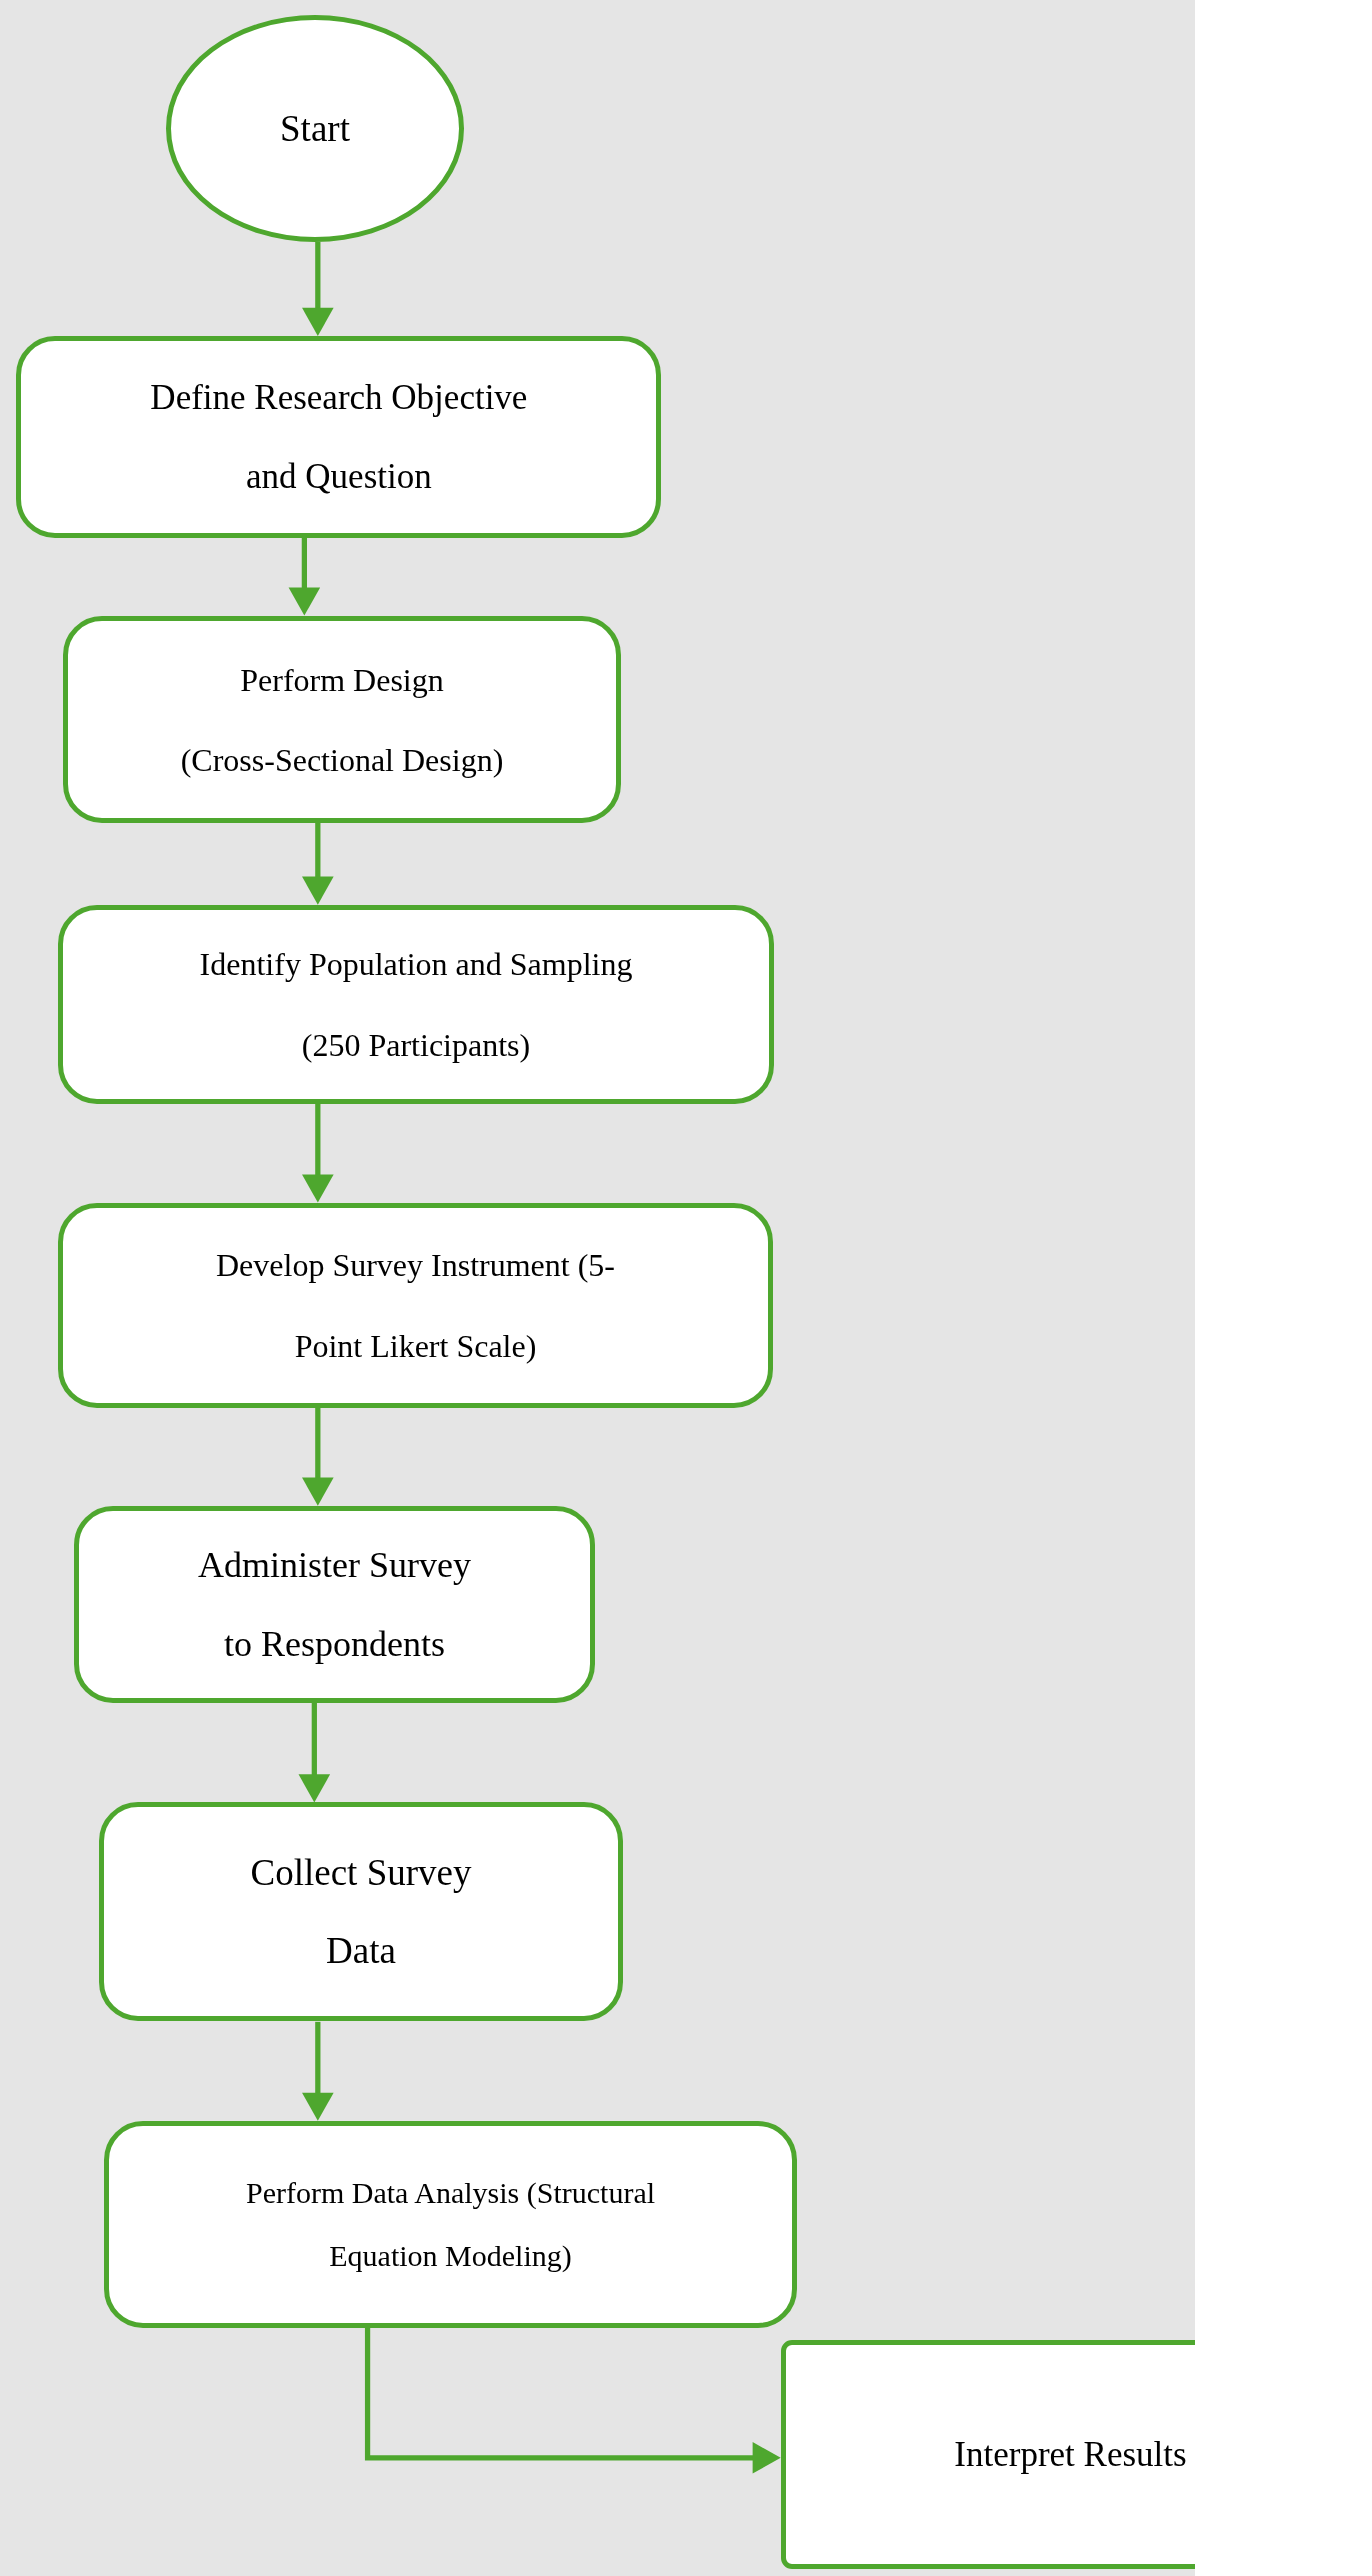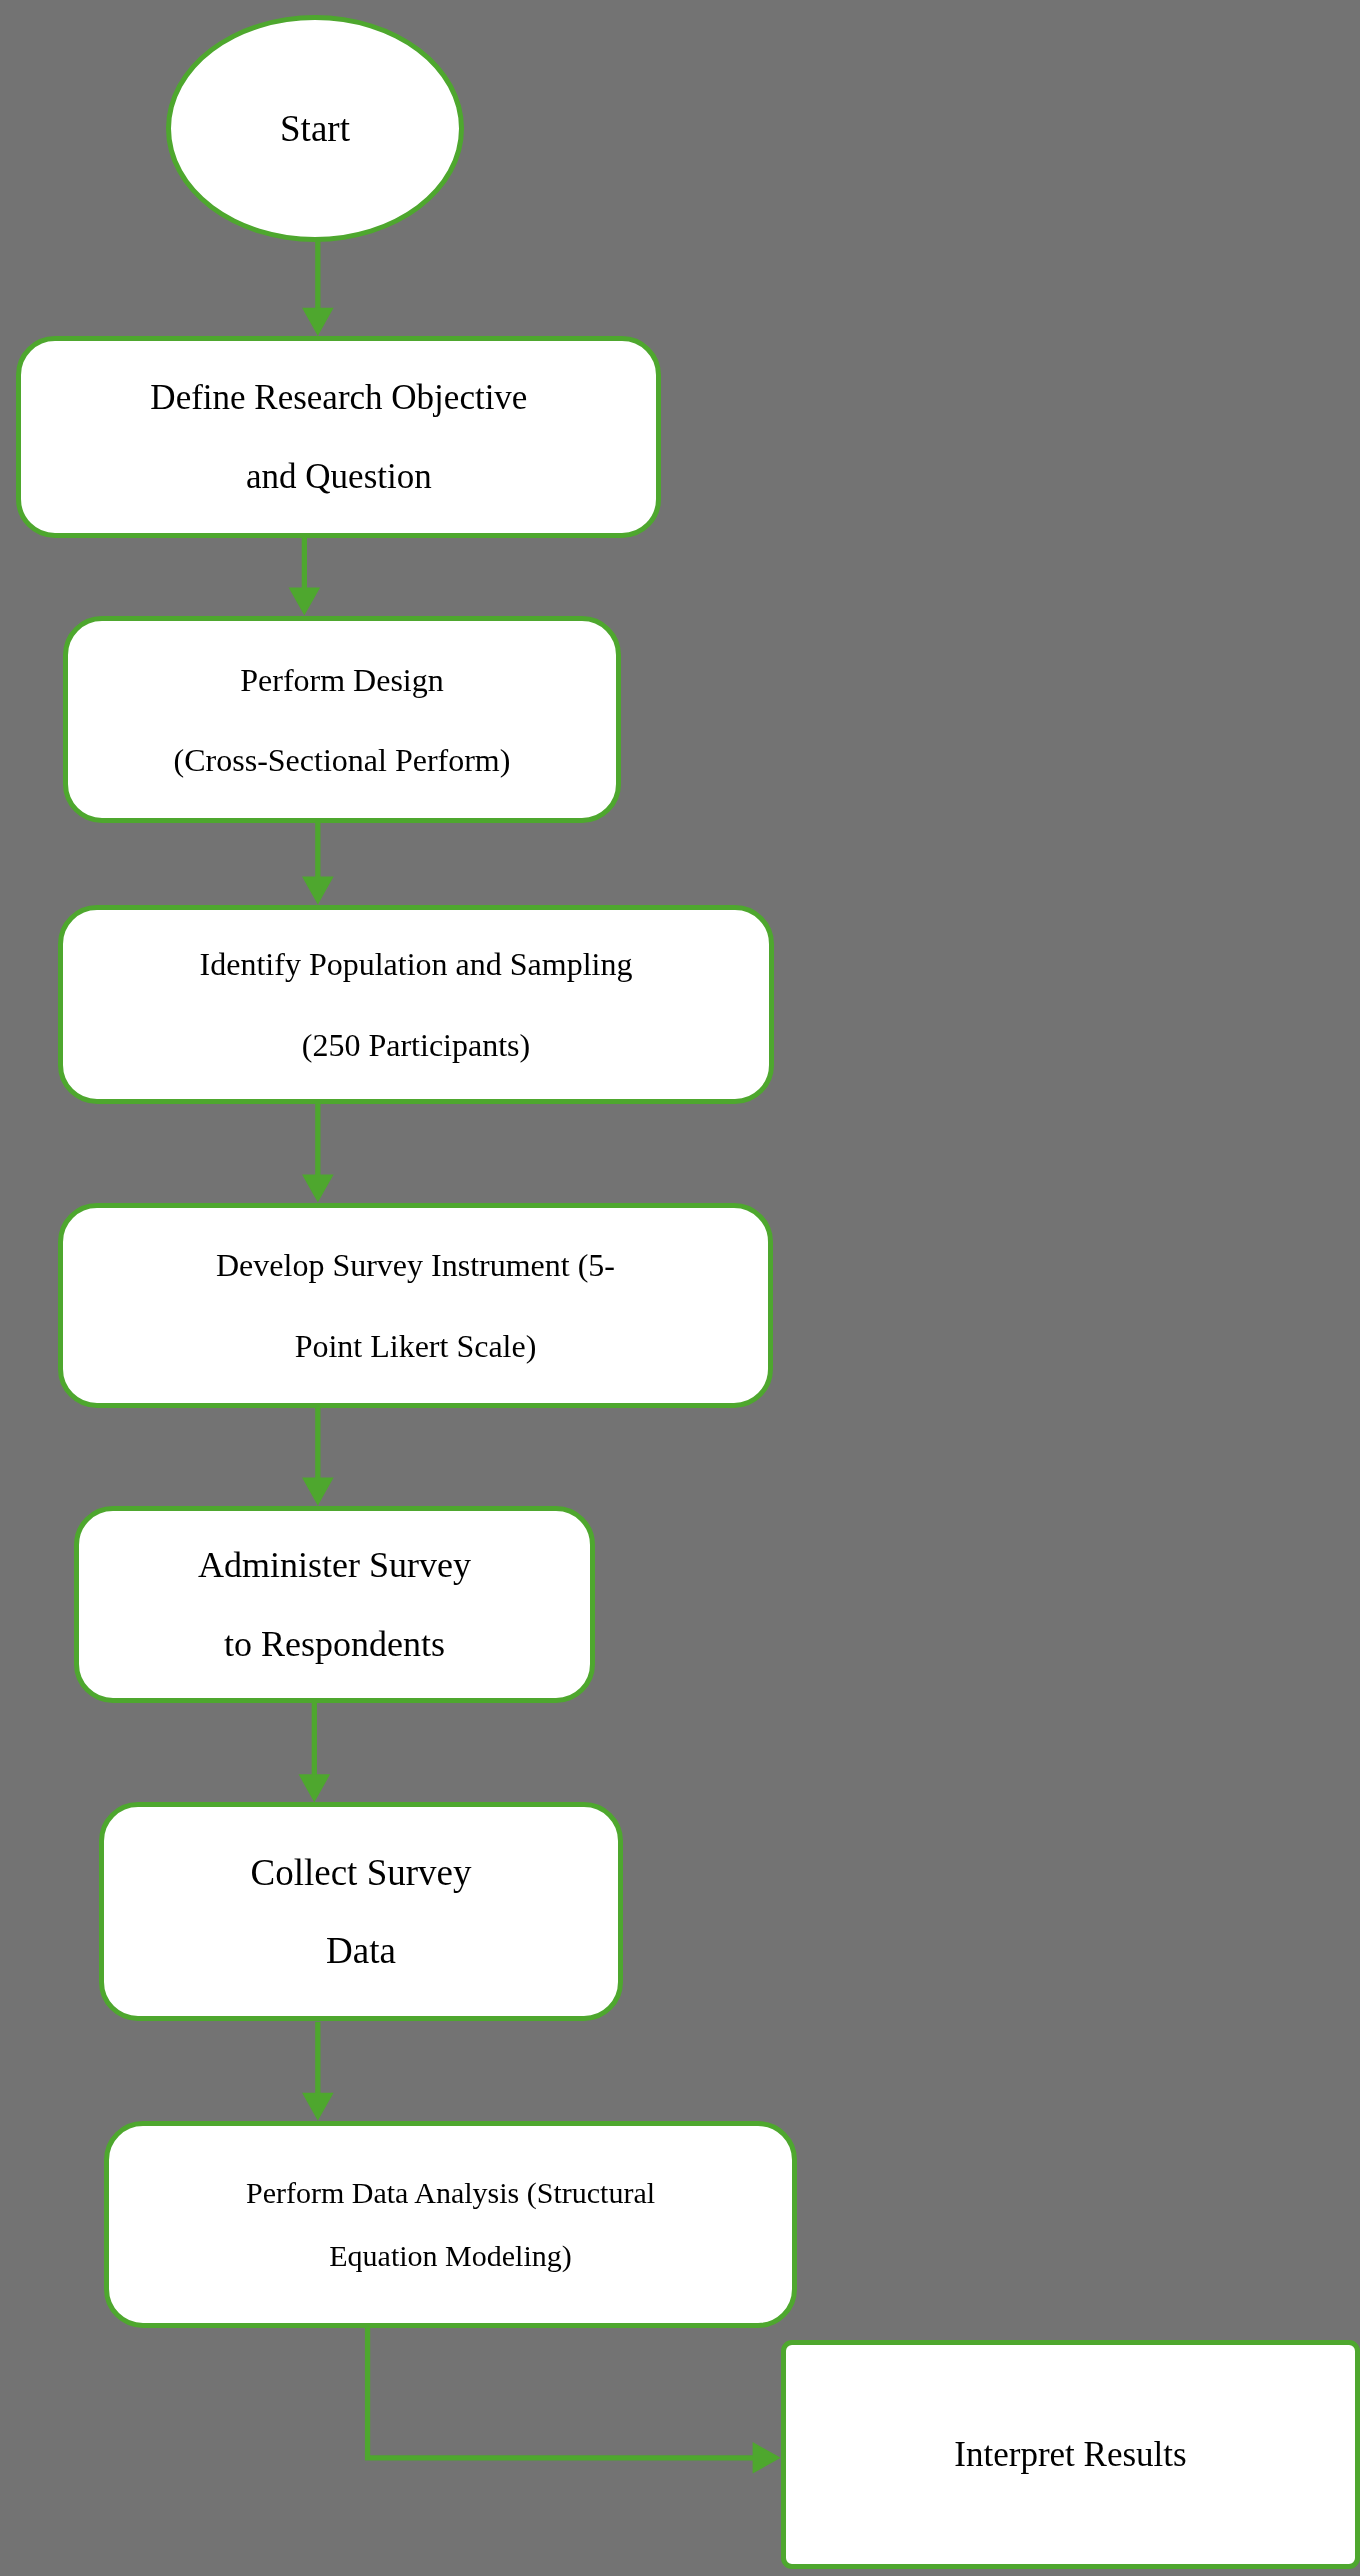--- a/index.html
+++ b/index.html
@@ -2,23 +2,23 @@
 <html style="font-size:9.4px"><head>
 <meta charset="utf-8">
 <style>
   html, body {
     margin: 0;
     padding: 0;
     background: #ffffff;
   }
   .canvas {
     position: relative;
-    width: 1360px;
+    width: 1195px;
     height: 2576px;
-    background: #737373;
+    background: #e5e5e5;
     font-family: "Liberation Serif", "DejaVu Serif", serif;
     color: #000000;
     overflow: hidden;
   }
   .connector-layer {
     position: absolute;
     left: 0;
     top: 0;
     width: 1373px;
     height: 2576px;
@@ -103,21 +103,21 @@
     <span class="line">Start</span>
   </div>
 
   <div id="node-define" class="node rect">
     <span class="line">Define Research Objective</span>
     <span class="line">and Question</span>
   </div>
 
   <div id="node-design" class="node rect">
     <span class="line">Perform Design</span>
-    <span class="line">(Cross-Sectional Perform)</span>
+    <span class="line">(Cross-Sectional Design)</span>
   </div>
 
   <div id="node-population" class="node rect">
     <span class="line">Identify Population and Sampling</span>
     <span class="line">(250 Participants)</span>
   </div>
 
   <div id="node-instrument" class="node rect">
     <span class="line">Develop Survey Instrument (5-</span>
     <span class="line">Point Likert Scale)</span>

